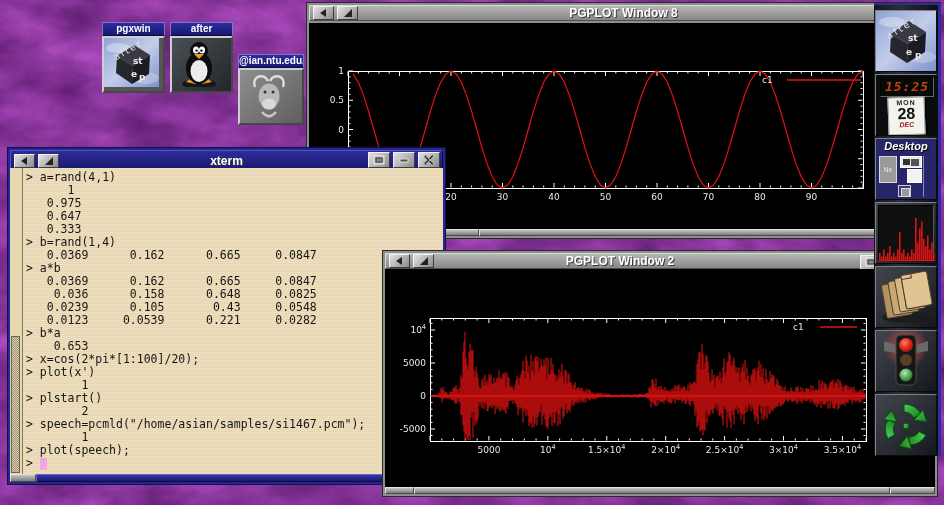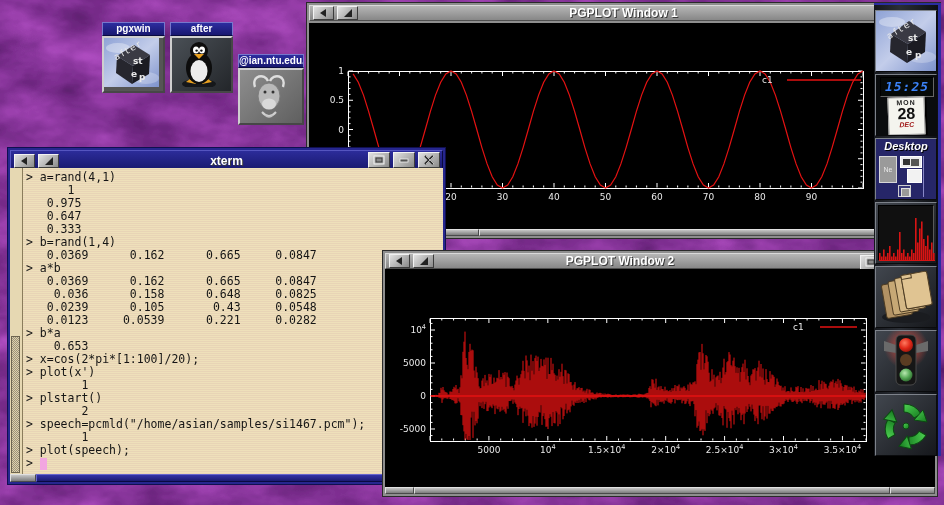--- a/index.html
+++ b/index.html
@@ -42,21 +42,21 @@
   .dicon .ititle{height:12px;background:linear-gradient(#2d2da0,#181870);color:#fff;font-size:10px;font-weight:bold;
         text-align:center;line-height:12px;border:1px solid #7777cc;border-bottom-color:#0a0a40;overflow:hidden;}
   .dicon .ibody{height:53px;border:2px solid;border-color:#cfcfcf #474747 #474747 #cfcfcf;background:#555;}
 
   
   #wharf{position:absolute;left:874px;top:3px;width:67px;height:453px;z-index:50;
          background:linear-gradient(90deg,#15171c,#2b2f36 40%,#0c0e12);border-right:3px solid #2a2ea0;border-top:2px solid #2a2ea0;box-sizing:border-box;}
   .tile{position:absolute;left:1px;width:62px;height:62px;border:1px solid;border-color:#7d828a #0a0b0d #0a0b0d #7d828a;
         background:linear-gradient(135deg,#41464e,#16181c);box-sizing:border-box;overflow:hidden;}
   .clockface{position:absolute;left:4px;top:2px;width:52px;height:18px;background:#060a08;border:1px solid;border-color:#000 #666 #666 #000;
-        color:#3b82f6;font-family:"DejaVu Sans Mono",monospace;font-style:italic;font-weight:bold;font-size:13px;text-align:center;line-height:17px;letter-spacing:1px;}
+        color:#c2410c;font-family:"DejaVu Sans Mono",monospace;font-style:italic;font-weight:bold;font-size:13px;text-align:center;line-height:17px;letter-spacing:1px;}
   .calendar{position:absolute;left:12px;top:22px;width:35px;height:36px;background:#f4f4ee;border:1px solid #999;
         box-shadow:2px 2px 0 #000;text-align:center;transform:rotate(-2deg);}
   .cal-wd{font-size:7px;font-weight:bold;color:#222;letter-spacing:1px;margin-top:1px;}
   .cal-day{font-size:16px;font-weight:bold;color:#111;line-height:15px;}
   .cal-mo{font-size:7px;font-weight:bold;font-style:italic;color:#a01818;}
   .pager{position:absolute;inset:0;background:#262668;}
   .pager .plabel{display:block;text-align:center;color:#fff;font-style:italic;font-weight:bold;font-size:11px;margin-top:1px;
         font-family:"Liberation Sans",sans-serif;text-shadow:1px 1px 0 #000;}
   .pwin{position:absolute;box-sizing:border-box;}
 </style>
@@ -86,21 +86,21 @@
       <div class="btn">
         <svg width="12" height="10">
             <polygon points="8,1 8,9 2,5" fill="#222"></polygon>
           </svg>
       </div>
       <div class="btn">
         <svg width="12" height="10">
             <polygon points="2,9 10,9 10,1" fill="#222"></polygon>
           </svg>
       </div>
-      <div class="ttext">PGPLOT Window 1</div>
+      <div class="ttext">PGPLOT Window 8</div>
     </div>
     <div class="client" style="left:2px;right:2px;top:20px;bottom:9px;">
       <svg id="plot1svg" width="629" height="206">
           <rect x="39.5" y="48.5" width="515" height="117" fill="none" stroke="#fff"></rect>
           <line x1="39" y1="48.5" x2="39" y2="53" stroke="#fff" stroke-width="1"></line>
           <line x1="39" y1="160" x2="39" y2="164.5" stroke="#fff" stroke-width="1"></line>
           <line x1="49.3" y1="48.5" x2="49.3" y2="50.5" stroke="#fff" stroke-width="1"></line>
           <line x1="49.3" y1="162.5" x2="49.3" y2="164.5" stroke="#fff" stroke-width="1"></line>
           <line x1="59.6" y1="48.5" x2="59.6" y2="50.5" stroke="#fff" stroke-width="1"></line>
           <line x1="59.6" y1="162.5" x2="59.6" y2="164.5" stroke="#fff" stroke-width="1"></line>

